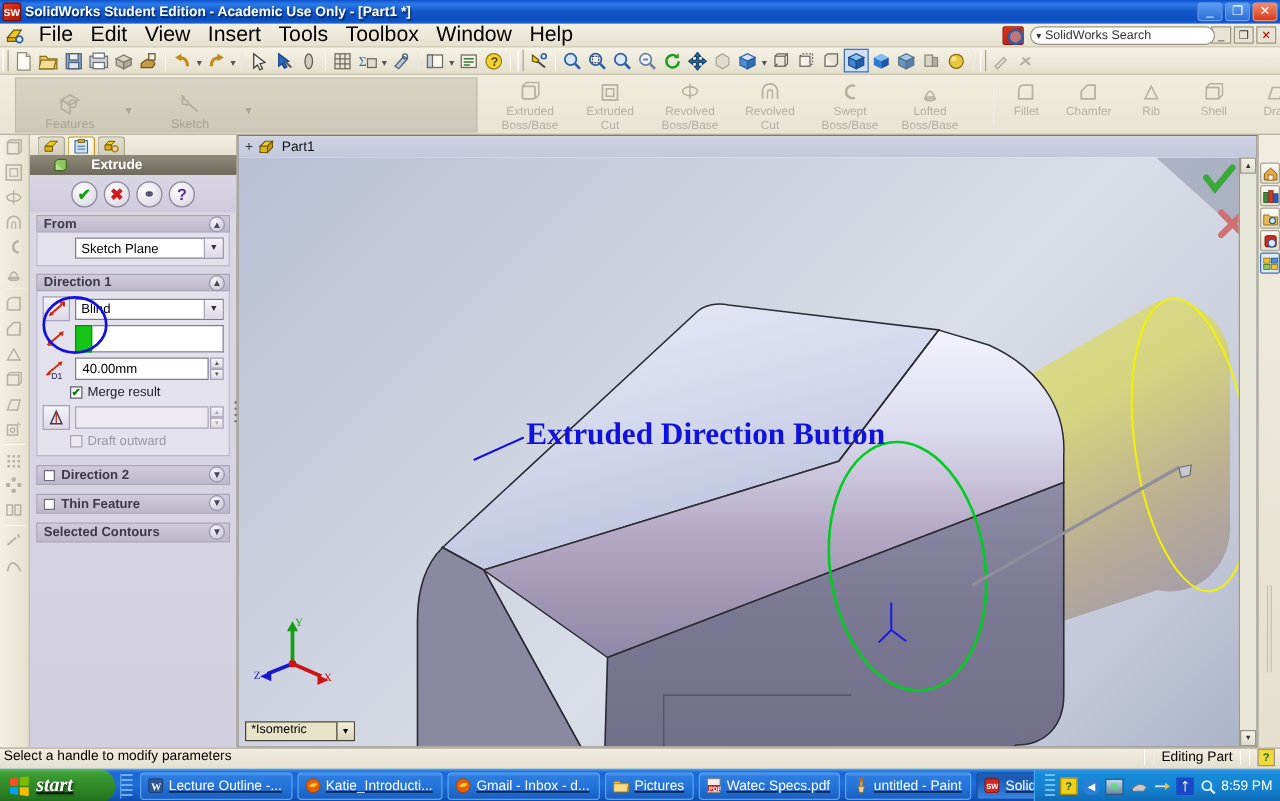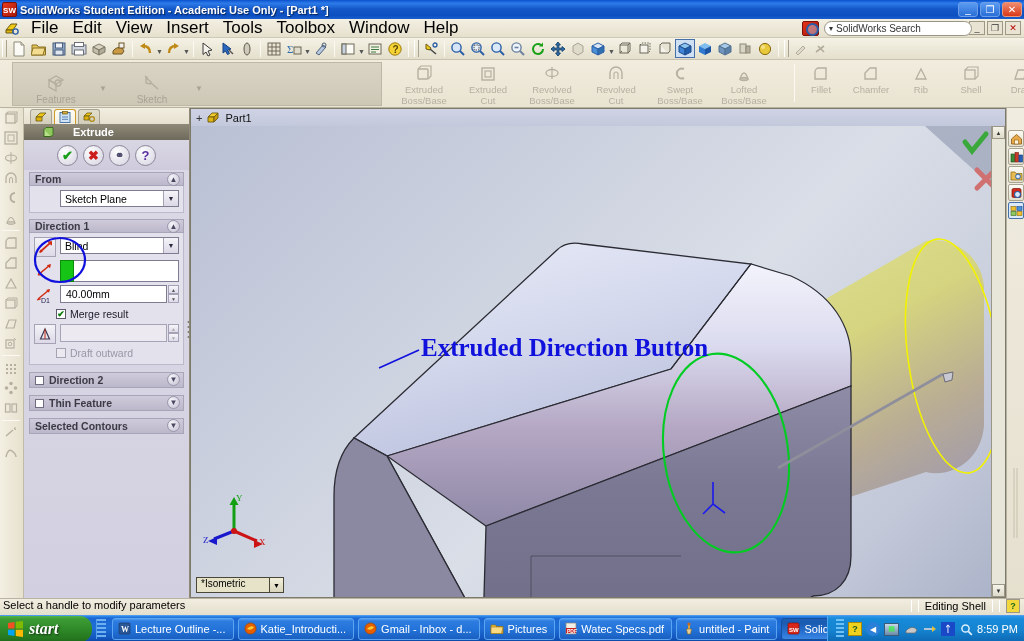--- a/index.html
+++ b/index.html
@@ -151,21 +151,21 @@
   }
   .pmhead .chev {
     position:absolute; right:3px; top:0px; width:13px; height:13px; border-radius:50%;
     background:radial-gradient(circle at 35% 30%,#f6f5fa,#c3bfd2); border:1px solid #9a96ab;
     display:flex; align-items:center; justify-content:center; font-size:8px; color:#4a4760;
   }
   .pmhead .cbx { width:9px;height:9px;border:1px solid #6f6b80;background:#fff;margin-right:5px; }
   .pmcontent {
     border:1px solid #bdb9cc; border-top:none; background:#e3e1ec; padding:4px 4px 5px 4px;
   }
-  .pmrow { display:flex; align-items:flex-start; margin-bottom:3px; }
+  .pmrow { display:flex; align-items:center; margin-bottom:3px; }
   .pmicon {
     width:22px; height:20px; border:1px solid #a6a2b5; background:linear-gradient(to bottom,#f4f3f8,#ddd9e7);
     display:flex; align-items:center; justify-content:center; margin-right:4px; flex:none;
   }
   .pmicon.flat { border:none; background:none; }
   .pmselect {
     flex:1; height:17px; border:1px solid #7f7c91; background:#fff; font-size:10.5px;
     display:flex; align-items:center; padding-left:4px; position:relative; color:#000;
   }
   .pmselect .arw {
@@ -237,21 +237,21 @@
     background:linear-gradient(to bottom,#f1ede0,#e4dfcd); border-top:1px solid #b9b4a1;
     display:flex; align-items:flex-start; font-size:11px; color:#000; padding-left:3px;
   }
   #statusbar .right { position:absolute; right:4px; display:flex; align-items:center; gap:6px; }
   .stsep { width:1px;height:12px;background:#b0ab98;border-right:1px solid #fff; }
 
   
   #taskbar {
     position:absolute; left:0; top:615px; width:1024px; height:26px;
     background:linear-gradient(to bottom,#2f8ceb 0%,#1b66d2 9%,#1f6fd8 45%,#1356bf 88%,#0d4aa8 100%);
-    border-top:1px solid #4c9cf0; display:flex; align-items:center;
+    border-top:1px solid #4c9cf0; display:flex; align-items:center;text-decoration:underline;
   }
   #startbtn {
     width:92px; height:26px; flex:none;
     background:linear-gradient(to bottom,#53b34b 0%,#3d9c35 12%,#2f8a28 50%,#25761f 88%,#1d6618 100%);
     border-radius:0 12px 12px 0; display:flex; align-items:center; gap:5px; padding-left:7px;
     color:#fff; font-family:"Liberation Serif", serif; font-style:italic; font-weight:bold;
     font-size:16px; text-shadow:1px 1px 2px rgba(0,0,0,.6);
   }
   .qdots { width:10px; height:20px; margin:0 4px; flex:none;
     background:repeating-linear-gradient(to bottom, #6fb0f0 0 2px, transparent 2px 4px);
@@ -1135,21 +1135,21 @@
         <path d="M3 0 v70 M6 0 v70" stroke="#c6c1ae" stroke-width="1"></path>
       </svg>
   </div>
 </div>
 
 <div id="statusbar">
   <span>Select a handle to modify parameters</span>
   <span class="right">
     <span class="stsep"></span>
     <span class="stsep"></span>
-    <span>Editing Shell</span>
+    <span>Editing Part</span>
     <span class="stsep"></span>
     <span class="stsep"></span>
     <span style="display:inline-flex;width:14px;height:14px;border:1px solid #9b9788;background:#f2d83c;align-items:center;justify-content:center;font-size:9px;font-weight:bold;color:#1a6a1a;">?</span>
   </span>
 </div>
 
 <div id="taskbar">
   <div id="startbtn">
     <svg width="17" height="17" style="flex:none;">
       <path d="M1 3 L7.5 2 v6.5 H1 z" fill="#f25022"></path>

